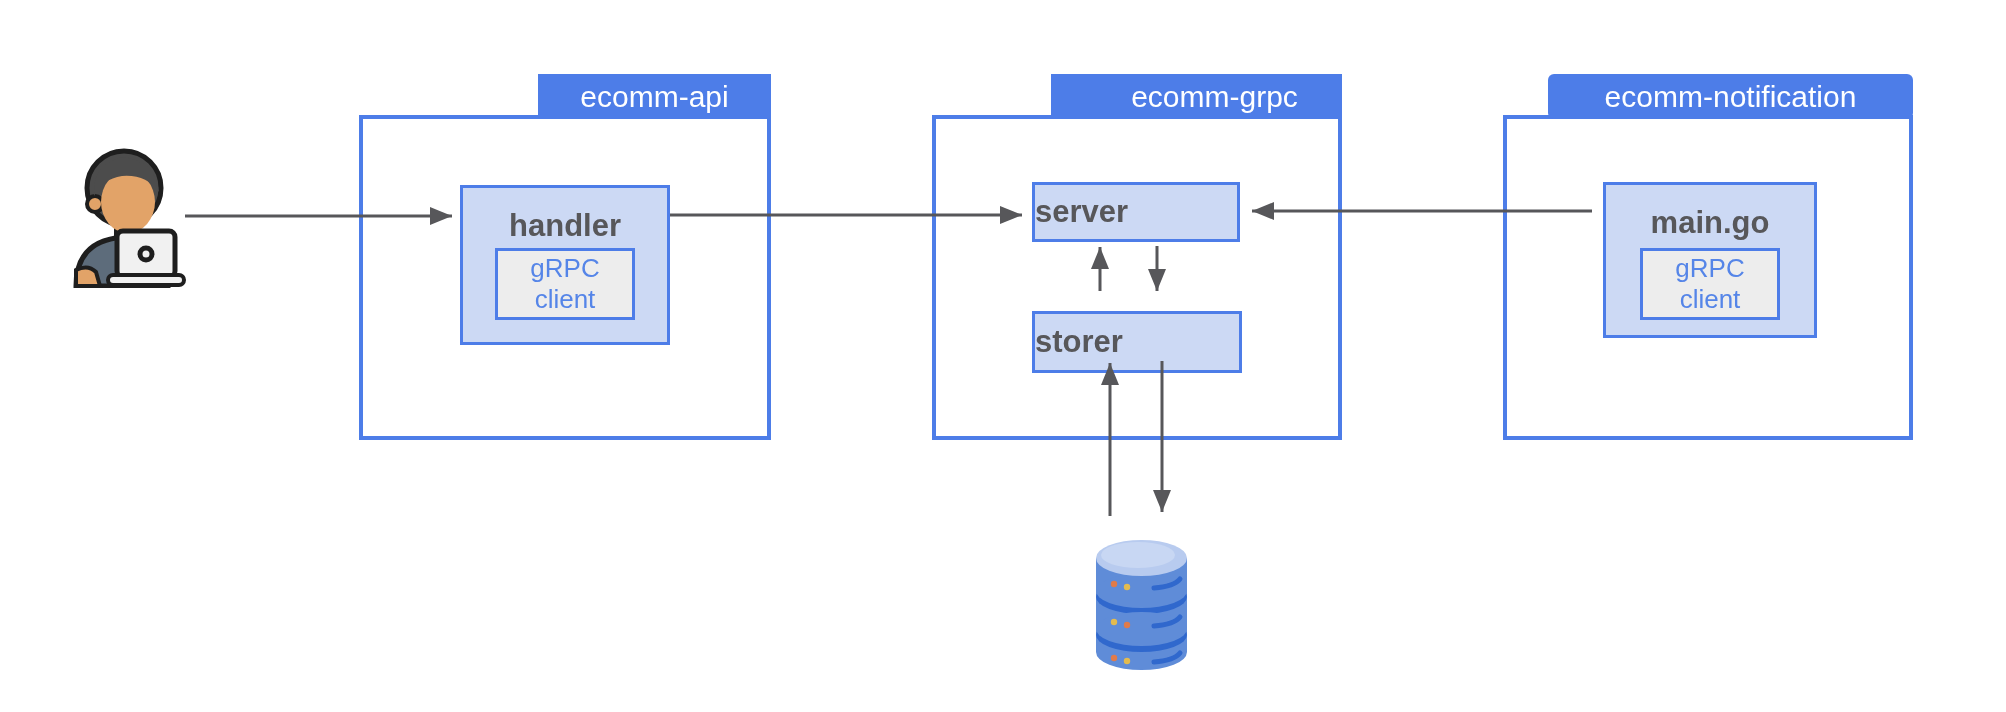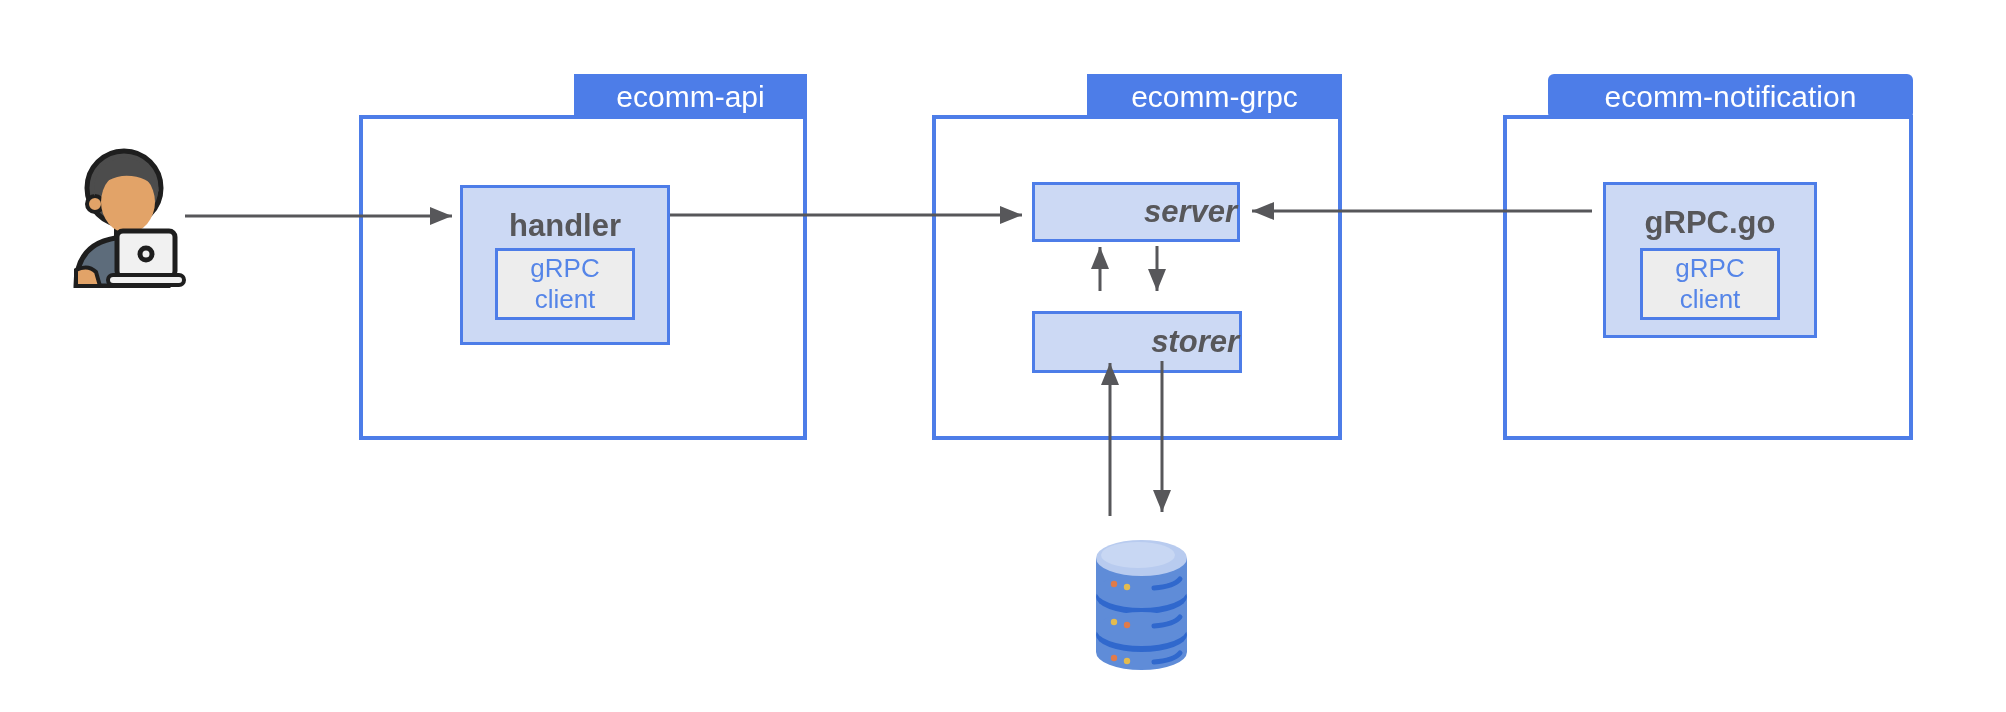--- a/index.html
+++ b/index.html
@@ -34,22 +34,21 @@
   
   .node {
     position: absolute;
     background: #ccd9f4;
     border: 3px solid #4d7de8;
     box-sizing: border-box;
   }
   .node-flat {
     display: flex;
     align-items: center;
-    justify-content: flex-end;
-    font-style: italic;
+    justify-content: flex-start;
   }
   .node-label {
     font-weight: bold;
     font-size: 31px;
     color: #57575a;
     text-align: center;
   }
   .node-tall .node-label {
     position: absolute;
     top: 8px;
@@ -99,47 +98,47 @@
     <path d="M14,140 C14,108 32,93 62,91 C90,93 102,103 106,120 L106,140 Z" fill="#5d6c7b" stroke="#1e1e1e" stroke-width="5"></path>
 
     <path d="M14,140 L14,124 Q26,118 34,126 L38,140 Z" fill="#e2a368" stroke="#1e1e1e" stroke-width="4"></path>
 
     <rect x="55" y="85" width="58" height="46" rx="6" fill="#f1f1f1" stroke="#1e1e1e" stroke-width="5"></rect>
     <circle cx="84" cy="108" r="6" fill="#f1f1f1" stroke="#1e1e1e" stroke-width="5"></circle>
 
     <rect x="46" y="129" width="76" height="10" rx="5" fill="#f1f1f1" stroke="#1e1e1e" stroke-width="4"></rect>
   </svg>
 
-  <div class="group" style="left:359px; top:115px; width:448px; height:325px;padding-left:24px;">
+  <div class="group" style="left:359px; top:115px; width:412px; height:325px;padding-left:24px;">
     <div class="group-tab" style="width:233px;">ecomm-api</div>
   </div>
 
   <div class="group" style="left:932px; top:115px; width:410px; height:325px;">
-    <div class="group-tab" style="width:255px;">ecomm-grpc</div>
+    <div class="group-tab" style="width:255px;padding-left:36px;">ecomm-grpc</div>
   </div>
 
   <div class="group" style="left:1503px; top:115px; width:410px; height:325px;">
     <div class="group-tab" style="width:365px;border-radius:6px;">ecomm-notification</div>
   </div>
 
   <div class="node node-tall" style="left:460px; top:185px; width:210px; height:160px;">
     <div class="node-label">handler</div>
     <div class="subnode" style="top:60px;">gRPC client</div>
   </div>
 
   <div class="node node-flat" style="left:1032px; top:182px; width:208px; height:60px;">
     <div class="node-label">server</div>
   </div>
 
   <div class="node node-flat" style="left:1032px; top:311px; width:210px; height:62px;">
     <div class="node-label">storer</div>
   </div>
 
   <div class="node node-tall" style="left:1603px; top:182px; width:214px; height:156px;">
-    <div class="node-label">gRPC.go</div>
+    <div class="node-label">main.go</div>
     <div class="subnode" style="top:63px;">gRPC client</div>
   </div>
 
   <svg class="arrows" style="left:0; top:0;" width="2006" height="712" viewBox="0 0 2006 712">
     <defs>
       <marker id="ah" markerUnits="userSpaceOnUse" markerWidth="24" markerHeight="20" refX="22" refY="9" orient="auto">
         <path d="M0,0 L22,9 L0,18 Z" fill="#57575a"></path>
       </marker>
     </defs>
     <line x1="185" y1="216" x2="452" y2="216" stroke="#57575a" stroke-width="3" marker-end="url(#ah)"></line>

